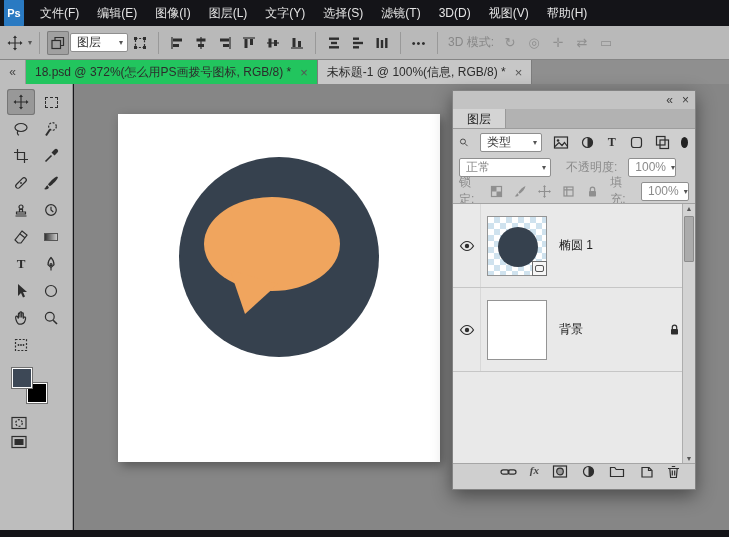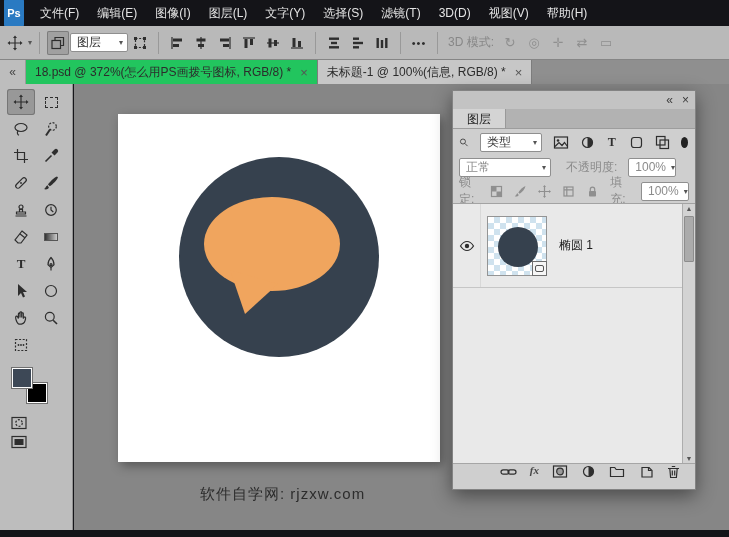--- a/index.html
+++ b/index.html
@@ -365,21 +365,20 @@
   </div>
 
   <div class="canvas">
     <div class="doc">
       <svg width="322" height="348" viewBox="0 0 322 348">
         <circle cx="161" cy="143" r="100" style="fill: rgb(54, 65, 78);"></circle>
         <ellipse cx="154" cy="130" rx="68" ry="47" style="fill: rgb(240, 165, 94);"></ellipse>
         <path d="M112 156 L127 200 L160 170 Z" style="fill: rgb(240, 165, 94);"></path>
       </svg>
     </div>
-    <div class="caption">软件自学网:  rjzxw.com</div>
   </div>
 
   <div class="panel">
     <div class="panel-header">
       <span>«</span>
       <span>×</span>
     </div>
     <div class="panel-tabs">
       <div class="panel-tab">图层</div>
     </div>
@@ -484,20 +483,34 @@
             </svg>
         </div>
         <div class="thumb checker">
           <div class="circ" style="background: rgb(54, 65, 78);"></div>
           <div class="vbadge">
               <div></div>
             </div>
         </div>
         <span class="layer-name">椭圆 1</span>
       </div>
+      <div class="layer-row">
+        <div class="eye-cell">
+          <svg class="i" width="16" height="12" viewBox="0 0 16 12">
+              <path d="M1.5 6C3.5 2.8 5.7 1.5 8 1.5S12.5 2.8 14.5 6C12.5 9.2 10.3 10.5 8 10.5S3.5 9.2 1.5 6z"></path>
+              <circle class="f" cx="8" cy="6" r="2.2"></circle>
+            </svg>
+        </div>
+        <div class="thumb"></div>
+        <span class="layer-name">背景</span>
+        <svg class="i row-lock" width="13" height="13" viewBox="0 0 13 13">
+            <rect class="f" x="3" y="6" width="7" height="5.5" rx="0.8"></rect>
+            <path d="M4.3 6V4.3a2.2 2.2 0 0 1 4.4 0V6"></path>
+          </svg>
+      </div>
       <div class="scrollbar">
         <span>▲</span>
         <div class="sthumb"></div>
         <span>▼</span>
       </div>
     </div>
 
     <div class="panel-footer">
       <svg class="i" width="17" height="16" viewBox="0 0 17 16">
           <rect x="1" y="5.8" width="8" height="4.4" rx="2.2"></rect>

